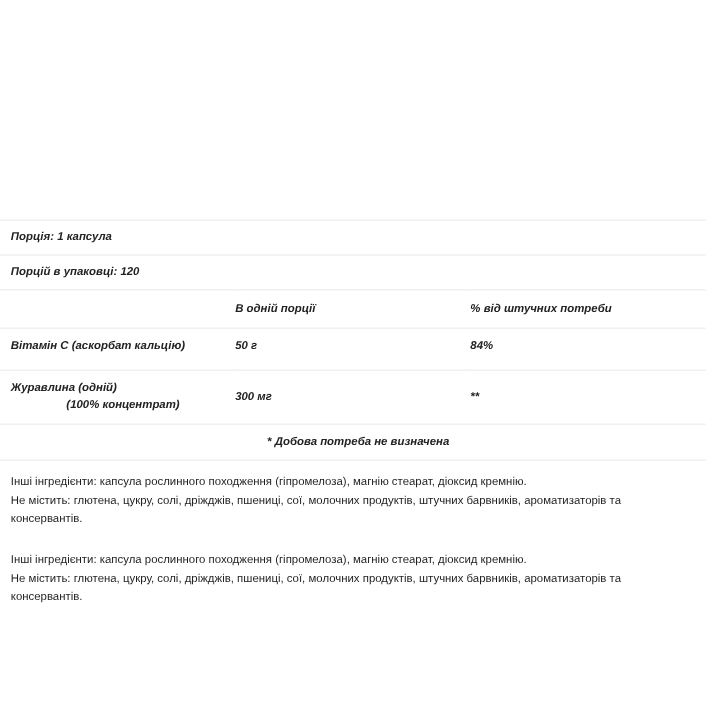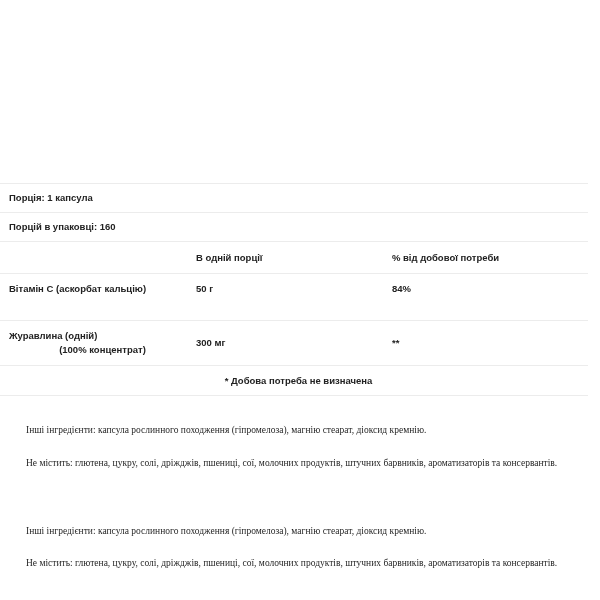--- a/index.html
+++ b/index.html
@@ -32,20 +32,21 @@
     width: 588px;
     border-collapse: collapse;
     table-layout: fixed;
     font-size: 9.5px;
     font-weight: bold;
     color: #222222;
   }
 
   .facts-table tr {
     border-top: 1px solid #ececec;
+    font-style: italic;
   }
 
   .facts-table tr.last-rule {
     border-bottom: 1px solid #ececec;
   }
 
   .facts-table td {
     padding: 7px 0 7px 0;
     vertical-align: middle;
     line-height: 1.45;
@@ -61,21 +62,21 @@
     padding-bottom: 7px;
   }
 
   .row-head td {
     padding-top: 9px;
     padding-bottom: 9px;
   }
 
   .row-item td {
     padding-top: 8px;
-    padding-bottom: 24px;
+    padding-bottom: 12px;
   }
 
   .row-multi td {
     padding-top: 8px;
     padding-bottom: 8px;
   }
 
   .row-footnote td {
     padding-top: 8px;
     padding-bottom: 8px;
@@ -88,48 +89,47 @@
   .ingredients-block {
     width: 588px;
     box-sizing: border-box;
     padding: 10px 9px 2px 9px;
     font-size: 9.5px;
     font-weight: normal;
     line-height: 1.62;
     color: #1f1f1f;
   }
   .ingredients-block p {
-    margin: 17px;
-    font-family: Liberation Serif, serif;
+    margin: 0;
   }
   .ingredients-block.second {
     padding-top: 17px;
   }
 </style>
 </head>
 <body>
 
 <div class="page">
 
   <div class="spacer-top"></div>
 
   <table class="facts-table">
     <tbody>
       <tr class="row-serving">
         <td class="col-name" colspan="3">Порція: 1 капсула</td>
       </tr>
 
       <tr class="row-count">
-        <td class="col-name" colspan="3">Порцій в упаковці: 160</td>
+        <td class="col-name" colspan="3">Порцій в упаковці: 120</td>
       </tr>
 
       <tr class="row-head">
         <td class="col-name"></td>
         <td class="col-amount">В одній порції</td>
-        <td class="col-dv">% від добової потреби</td>
+        <td class="col-dv">% від штучних потреби</td>
       </tr>
 
       <tr class="row-item">
         <td class="col-name">Вітамін C (аскорбат кальцію)</td>
         <td class="col-amount">50 г</td>
         <td class="col-dv">84%</td>
       </tr>
 
       <tr class="row-multi">
         <td class="col-name">

